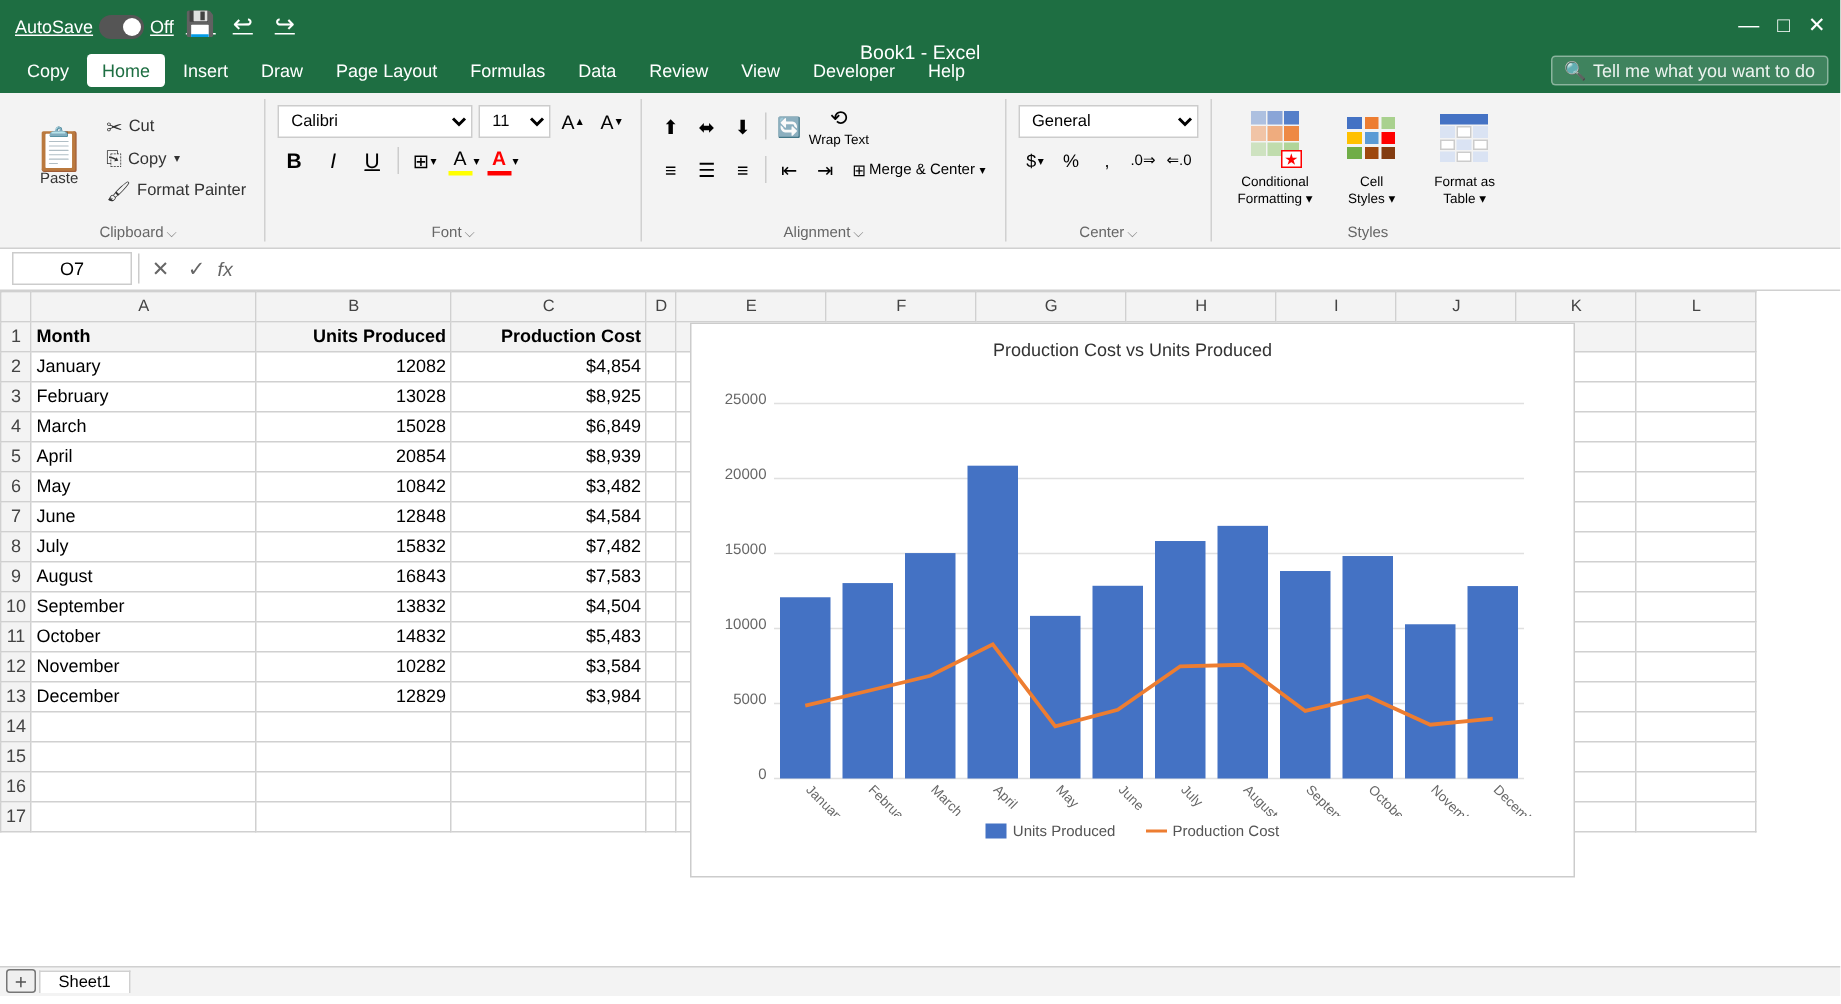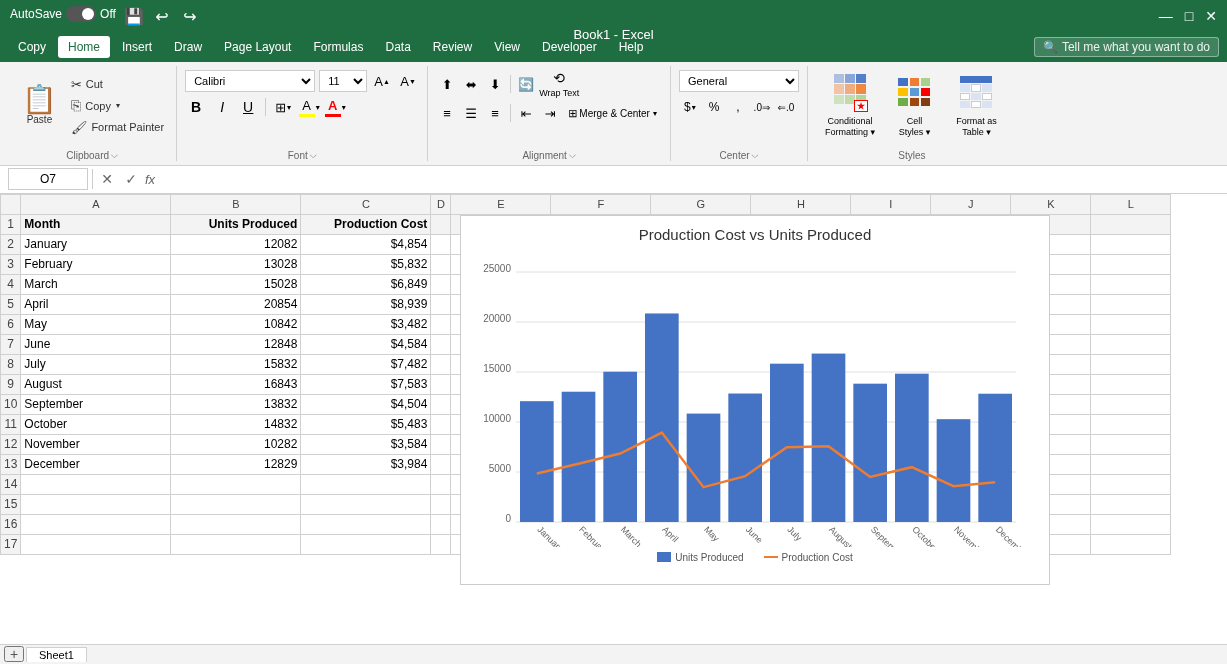--- a/index.html
+++ b/index.html
@@ -14,22 +14,23 @@
       align-items: center;
       justify-content: center;
       font-size: 13px;
       position: relative;
       padding: 0 10px;
     }
     .title-bar-left {
       position: absolute;
       left: 10px;
       display: flex;
-      align-items: flex-start;
+      align-items: flex-end;
       gap: 8px;
+      text-decoration: underline;
     }
     .autosave-badge {
       display: flex;
       align-items: center;
       gap: 4px;
       font-size: 12px;
     }
     .toggle-off {
       background: #555;
       border-radius: 10px;
@@ -329,21 +330,21 @@
       height: 16px;
       display: flex;
       align-items: center;
       justify-content: center;
       cursor: pointer;
       font-size: 14px;
       color: #555;
     }
     .chart-title {
       text-align: center;
-      font-size: 15px;
+      font-size: 12px;
       color: #333;
       padding: 10px 0 4px;
       font-weight: 400;
     }
 
     
     .wrap-text-btn {
       display: flex;
       flex-direction: column;
       align-items: center;
@@ -677,21 +678,21 @@
           <td style="font-size: 12px; padding: 0px 3px; height: 20px; border: 1px solid rgb(208, 208, 208); white-space: nowrap; overflow: hidden;"></td>
           <td style="font-size: 12px; padding: 0px 3px; height: 20px; border: 1px solid rgb(208, 208, 208); white-space: nowrap; overflow: hidden;"></td>
           <td style="font-size: 12px; padding: 0px 3px; height: 20px; border: 1px solid rgb(208, 208, 208); white-space: nowrap; overflow: hidden;"></td>
           <td style="font-size: 12px; padding: 0px 3px; height: 20px; border: 1px solid rgb(208, 208, 208); white-space: nowrap; overflow: hidden;"></td>
           <td style="font-size: 12px; padding: 0px 3px; height: 20px; border: 1px solid rgb(208, 208, 208); white-space: nowrap; overflow: hidden;"></td>
         </tr>
         <tr>
           <td class="row-header-cell">3</td>
           <td style="font-size: 12px; padding: 0px 3px; height: 20px; border: 1px solid rgb(208, 208, 208); white-space: nowrap; overflow: hidden;">February</td>
           <td style="text-align: right; font-size: 12px; padding: 0px 3px; height: 20px; border: 1px solid rgb(208, 208, 208); white-space: nowrap; overflow: hidden;">13028</td>
-          <td style="text-align: right; font-size: 12px; padding: 0px 3px; height: 20px; border: 1px solid rgb(208, 208, 208); white-space: nowrap; overflow: hidden;">$5,832</td>
+          <td style="text-align: right; font-size: 12px; padding: 0px 3px; height: 20px; border: 1px solid rgb(208, 208, 208); white-space: nowrap; overflow: hidden;">$8,925</td>
           <td style="font-size: 12px; padding: 0px 3px; height: 20px; border: 1px solid rgb(208, 208, 208); white-space: nowrap; overflow: hidden;"></td>
           <td style="font-size: 12px; padding: 0px 3px; height: 20px; border: 1px solid rgb(208, 208, 208); white-space: nowrap; overflow: hidden;"></td>
           <td style="font-size: 12px; padding: 0px 3px; height: 20px; border: 1px solid rgb(208, 208, 208); white-space: nowrap; overflow: hidden;"></td>
           <td style="font-size: 12px; padding: 0px 3px; height: 20px; border: 1px solid rgb(208, 208, 208); white-space: nowrap; overflow: hidden;"></td>
           <td style="font-size: 12px; padding: 0px 3px; height: 20px; border: 1px solid rgb(208, 208, 208); white-space: nowrap; overflow: hidden;"></td>
           <td style="font-size: 12px; padding: 0px 3px; height: 20px; border: 1px solid rgb(208, 208, 208); white-space: nowrap; overflow: hidden;"></td>
           <td style="font-size: 12px; padding: 0px 3px; height: 20px; border: 1px solid rgb(208, 208, 208); white-space: nowrap; overflow: hidden;"></td>
           <td style="font-size: 12px; padding: 0px 3px; height: 20px; border: 1px solid rgb(208, 208, 208); white-space: nowrap; overflow: hidden;"></td>
           <td style="font-size: 12px; padding: 0px 3px; height: 20px; border: 1px solid rgb(208, 208, 208); white-space: nowrap; overflow: hidden;"></td>
         </tr>

